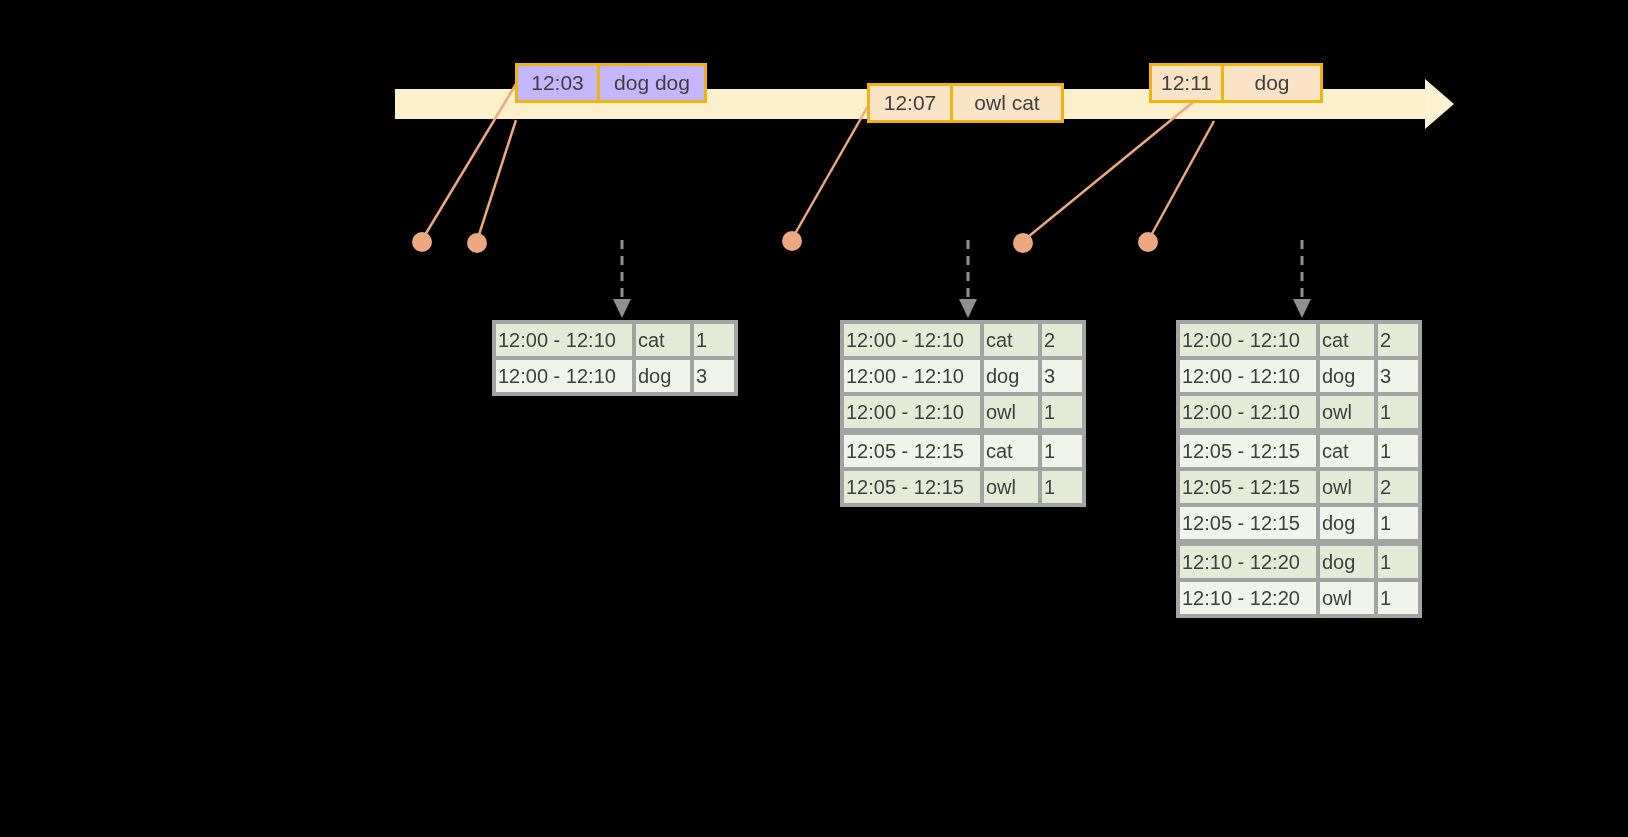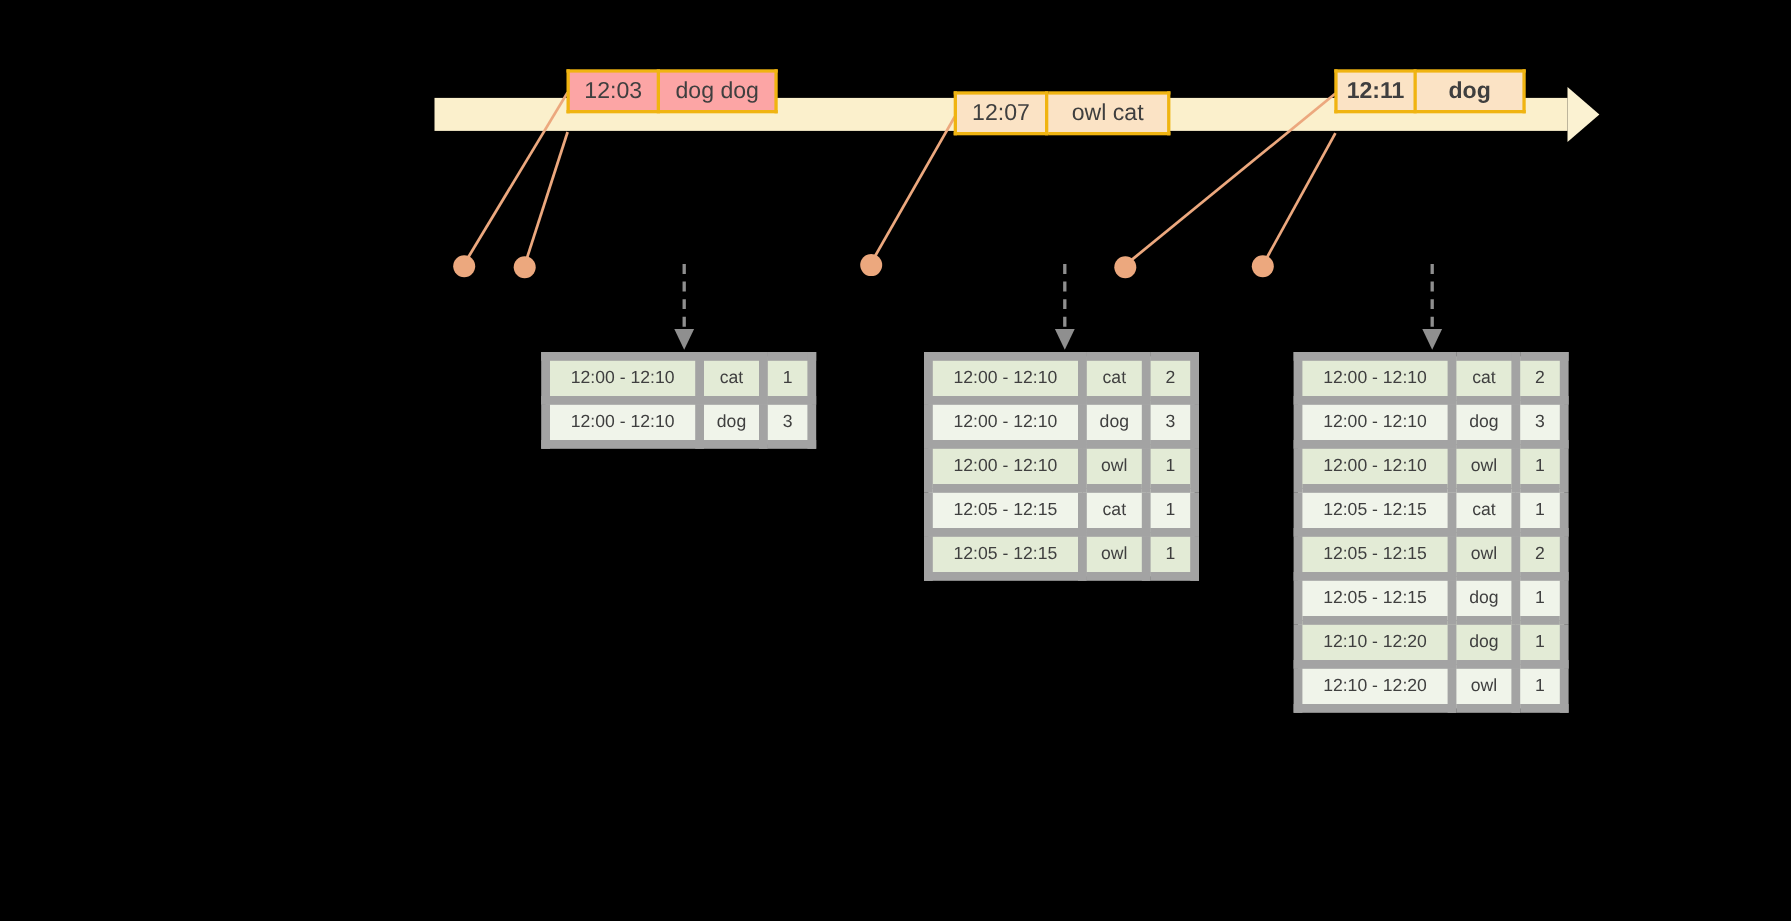--- a/index.html
+++ b/index.html
@@ -9,27 +9,27 @@
   }
   svg.overlay { position:absolute; left:0; top:0; z-index:1; }
 
   
   table.event { position:absolute; border-collapse:collapse; z-index:2; border:3px solid #F0B411; }
   table.event td {
     border:3px solid #F0B411; text-align:center; vertical-align:middle;
     font-size:21px; padding:0 6px; height:34px;
   }
   table.event tr.d td { background:#FBE3C5; }
-  table.event tr.l td { background:#fca5a5;margin-left:20px; }
+  table.event tr.l td { background:#c4b5fd;margin-left:20px; }
 
   
   table.result { position:absolute; border-collapse:collapse; z-index:2; border:4px solid #72AE3D; }
   table.result td {
-    border:8px solid #a3a3a3; text-align:center; vertical-align:middle;
-    font-size:16px; padding:0 2px; height:32px;
+    border:4px solid #a3a3a3; vertical-align:middle;
+    font-size:20px; padding:0 2px; height:32px;
   }
   table.result tr.d td { background:#E3EBD6; }
   table.result tr.l td { background:#F0F4EA; }
   table.result tr.group td { border-bottom-width:7px; }
 </style>
 </head>
 <body>
 
 <div class="canvas">
 
@@ -83,21 +83,21 @@
         <col style="width:111px">
       </colgroup>
     <tbody>
         <tr class="d">
       <td>12:07</td>
       <td>owl cat</td>
     </tr>
   </tbody>
     </table>
 
-  <table class="event" style="left:1213px; top:63px;font-weight:bold;">
+  <table class="event" style="left:1149px; top:63px;">
     <colgroup>
         <col style="width:72px">
         <col style="width:99px">
       </colgroup>
     <tbody>
         <tr class="d">
       <td>12:11</td>
       <td>dog</td>
     </tr>
   </tbody>

